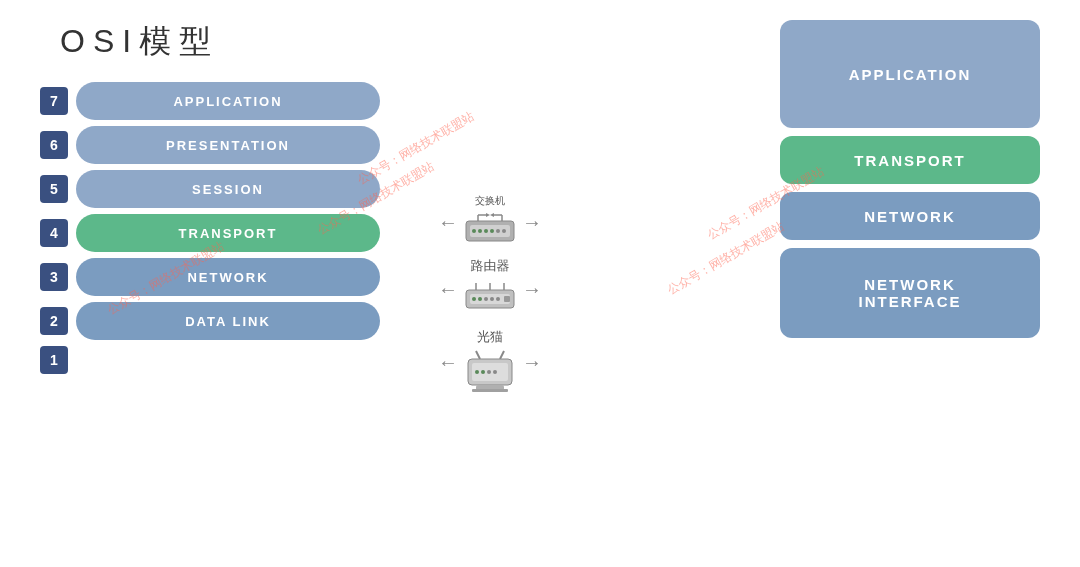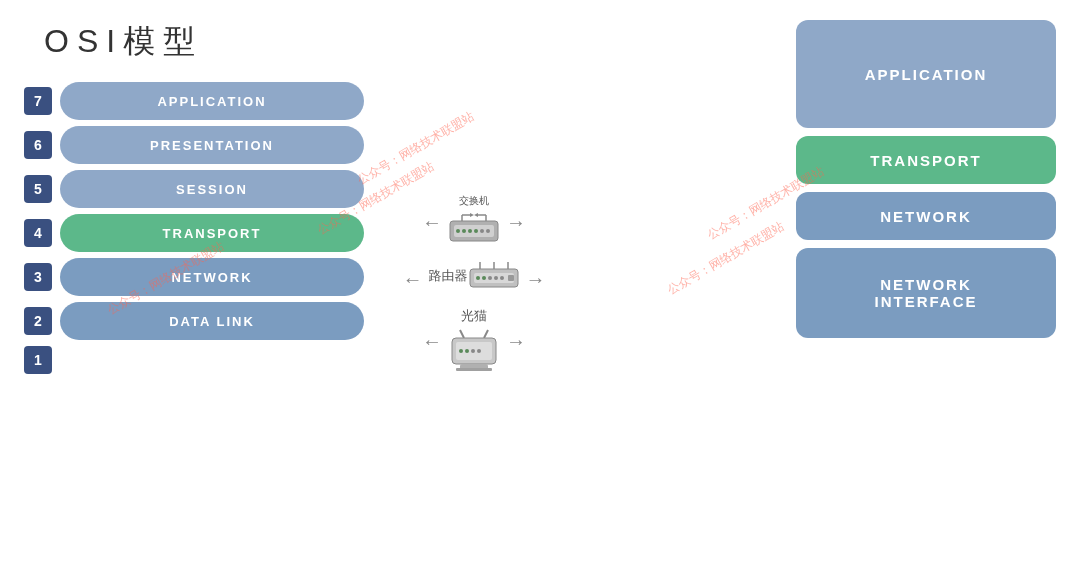--- a/index.html
+++ b/index.html
@@ -10,21 +10,21 @@
       height: 567px;
       overflow: hidden;
       position: relative;
     }
 
     .container {
       width: 1080px;
       height: 470px;
       display: flex;
       align-items: flex-start;
-      padding: 20px 24px;
+      padding: 20px 40px;
       position: relative;
     }
 
     
     .osi-section {
       display: flex;
       flex-direction: column;
       align-items: flex-start;
       width: 340px;
       flex-shrink: 0;
@@ -258,21 +258,21 @@
           <line x1="38" y1="4" x2="30" y2="4" stroke="#888" stroke-width="1.5"></line>
           <polygon points="22,2 22,6 26,4" fill="#888"></polygon>
           <polygon points="30,2 30,6 26,4" fill="#888"></polygon>
         </svg>
       </div>
       <span style="font-size:20px; color:#888; margin-left:6px;">→</span>
     </div>
 
     <div style="display:flex; align-items:center; width:100%; justify-content:center; margin-bottom: 2px; margin-top: 8px;">
       <span style="font-size:20px; color:#888; margin-right:6px;">←</span>
-      <div style="display:flex;flex-direction:row;align-items:center;">
+      <div style="display:flex;flex-direction:column;align-items:center;">
         <div style="font-size:13px;color:#555;margin-bottom:3px;">路由器</div>
 
         <svg width="52" height="40" viewBox="0 0 52 40">
           <rect x="2" y="12" width="48" height="18" rx="3" fill="#c0c0c0" stroke="#888" stroke-width="1"></rect>
           <rect x="6" y="16" width="40" height="10" rx="2" fill="#d8d8d8"></rect>
           <circle cx="10" cy="21" r="2" fill="#5a8a5a"></circle>
           <circle cx="16" cy="21" r="2" fill="#5a8a5a"></circle>
           <circle cx="22" cy="21" r="2" fill="#888"></circle>
           <circle cx="28" cy="21" r="2" fill="#888"></circle>
           <circle cx="34" cy="21" r="2" fill="#888"></circle>

